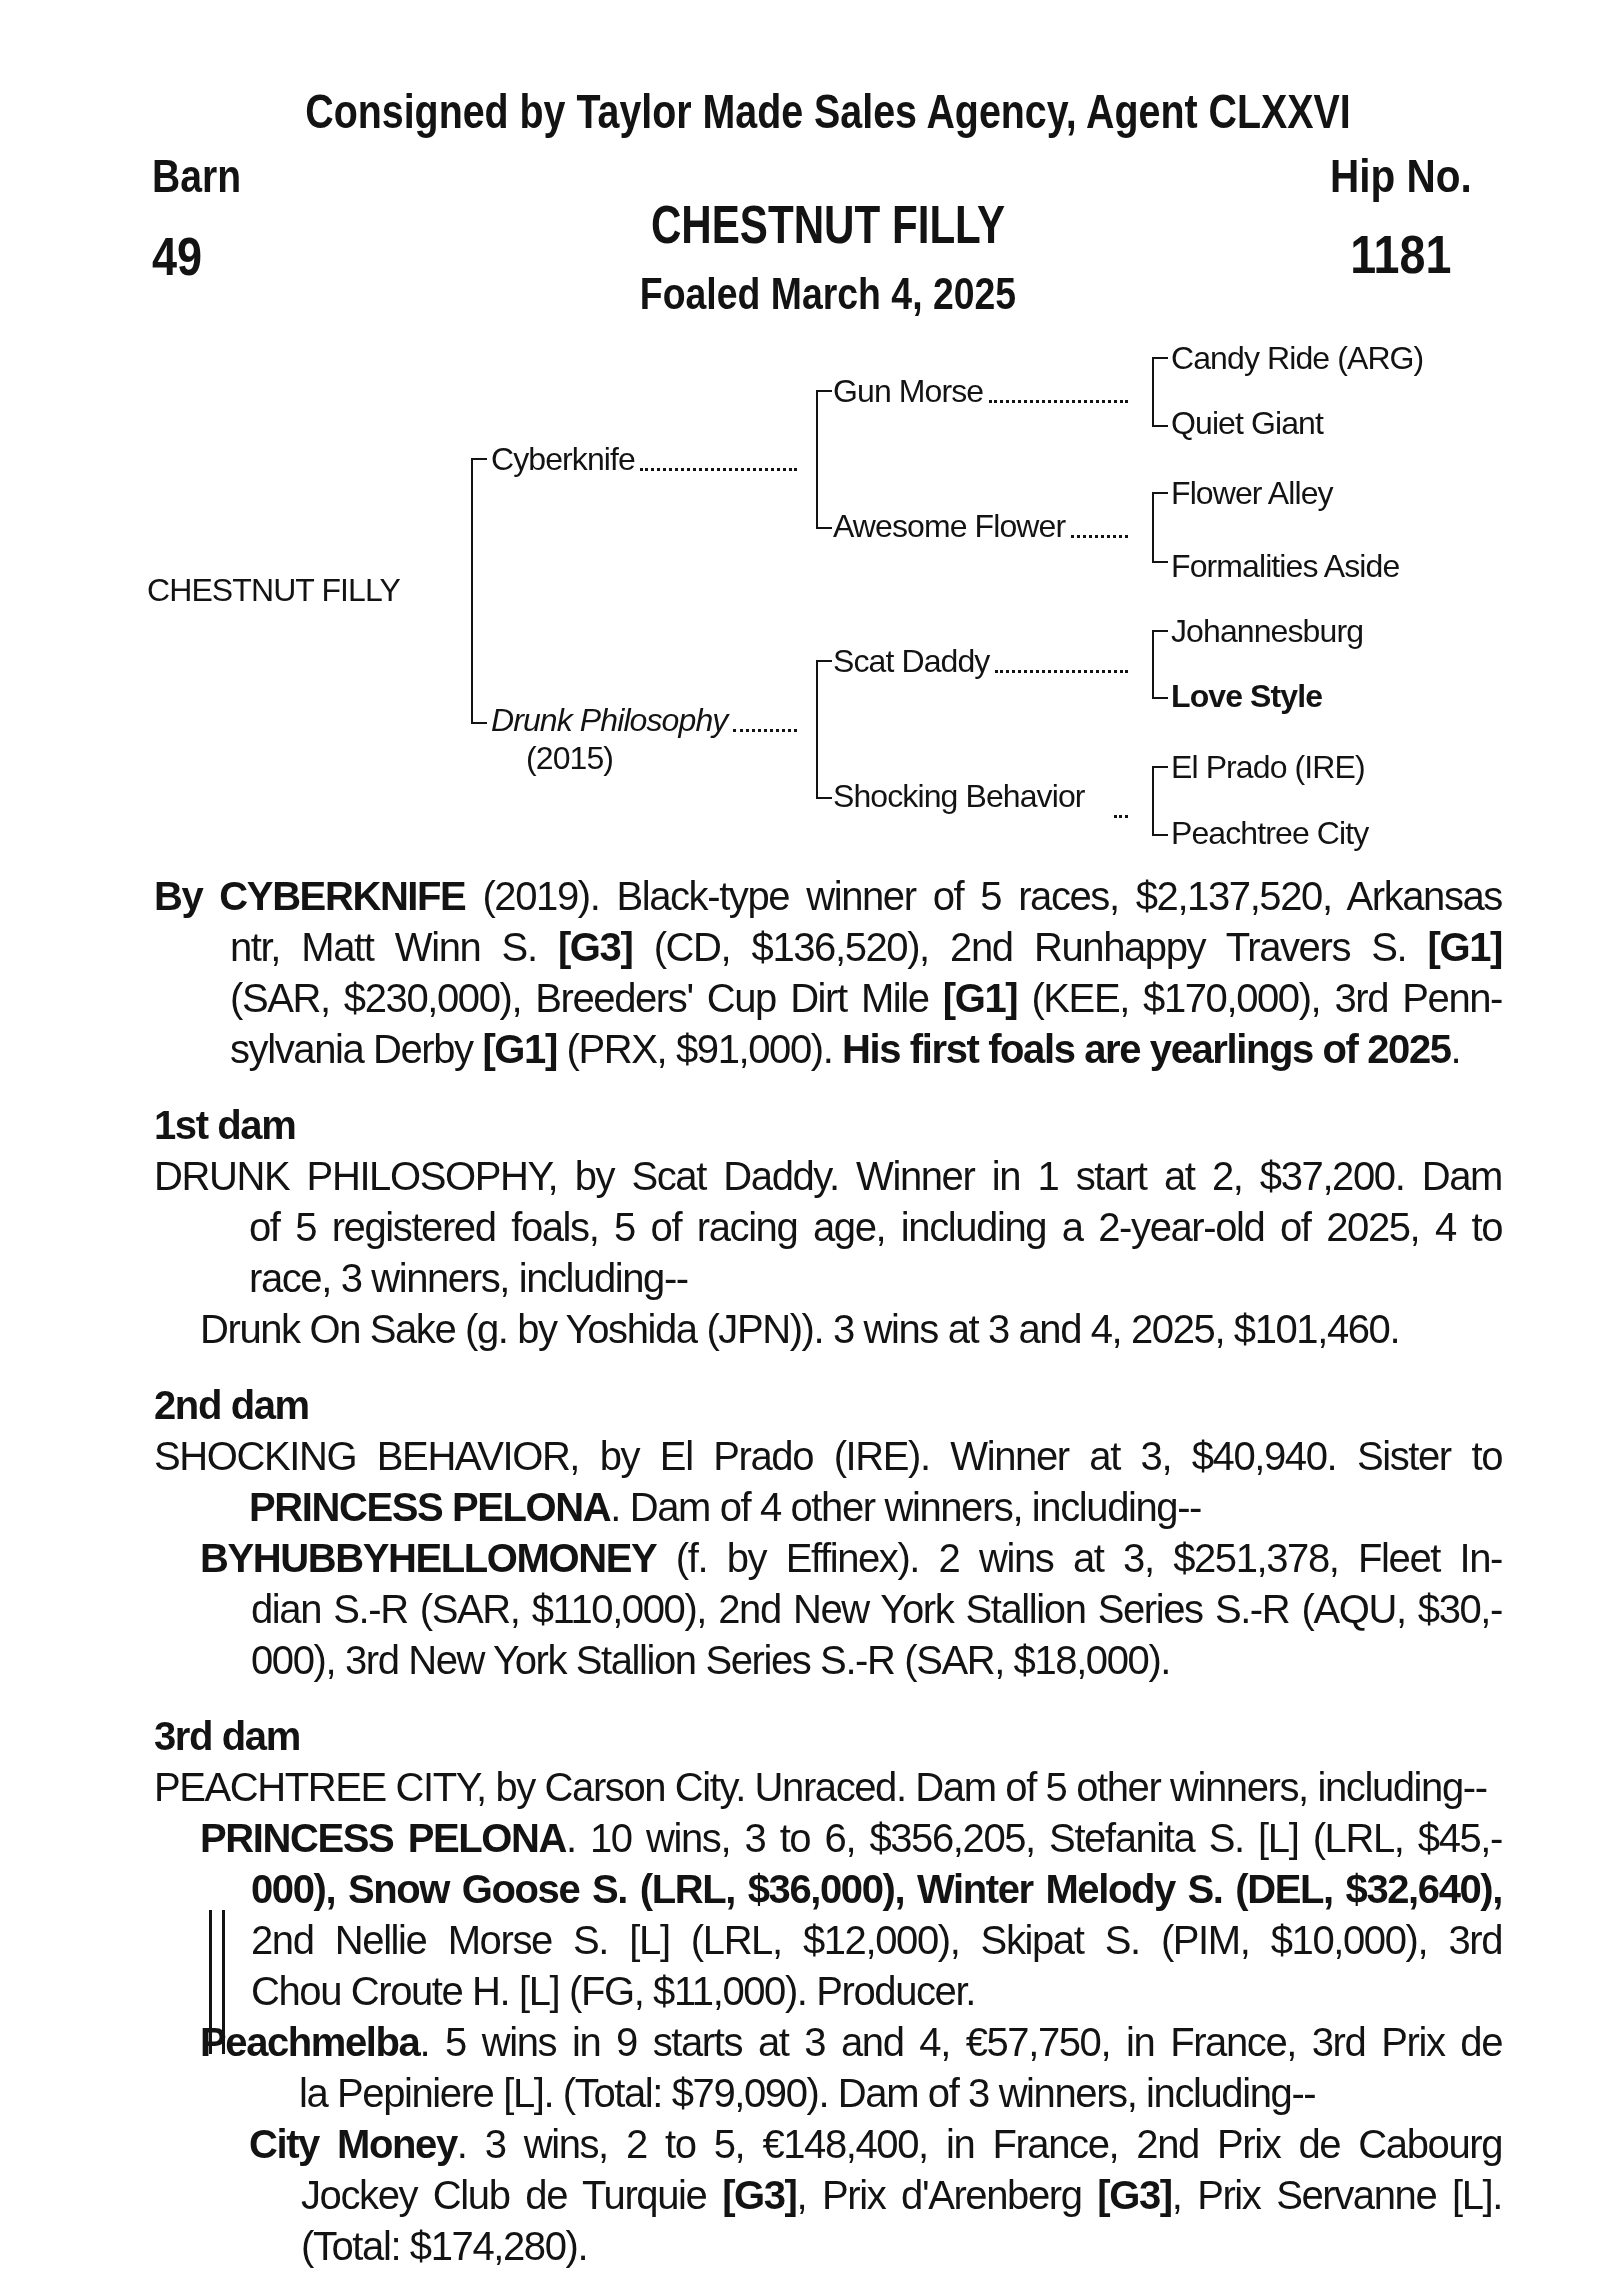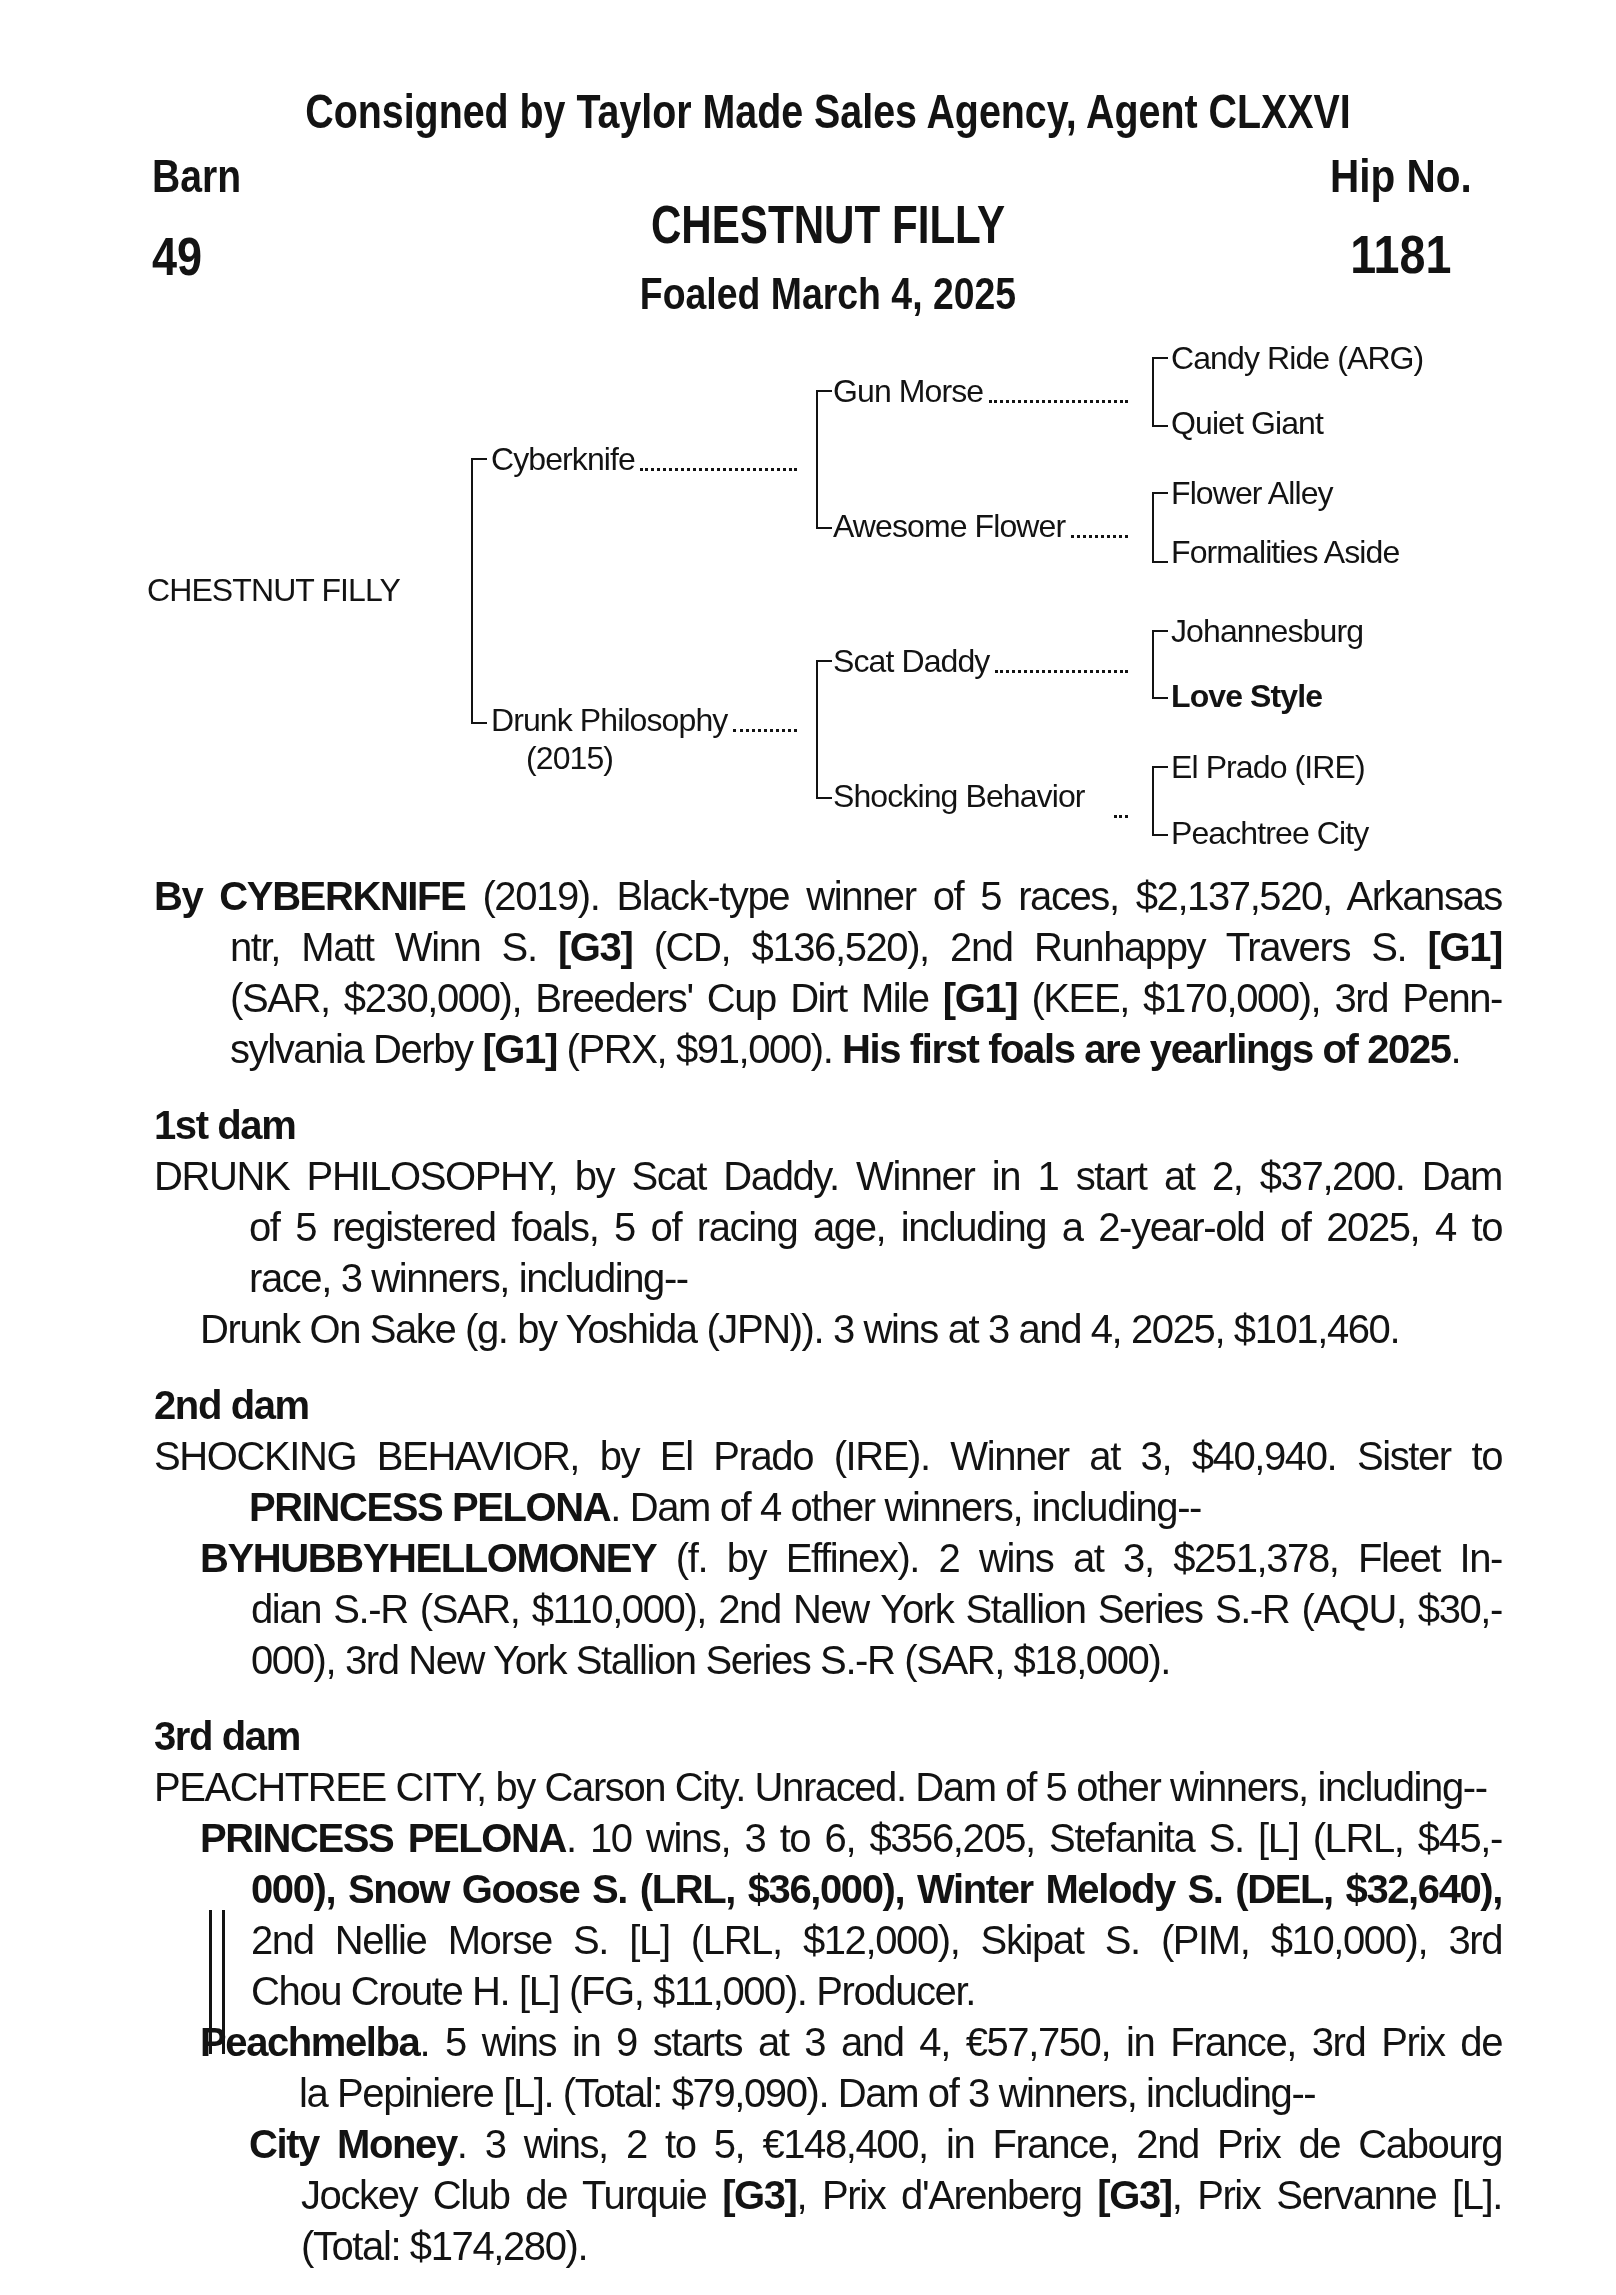--- a/index.html
+++ b/index.html
@@ -57,21 +57,21 @@
 <div class="abs" id="foaled">Foaled March 4, 2025</div>
 
 <div id="chart">
     <div class="prow" style="left: 147px; top: 572px;">
       <span>CHESTNUT FILLY</span>
     </div>
     <div class="prow" style="left: 491px; top: 441px; width: 308px;">
       <span>Cyberknife</span>
       <span class="lead"></span>
     </div>
-    <div class="prow" style="left: 491px; top: 702px; width: 308px;">
+    <div class="prow" style="left: 491px; top: 702px; width: 308px; font-style: italic;">
       <span>Drunk Philosophy</span>
       <span class="lead"></span>
     </div>
     <div class="sub" style="left: 526px; top: 740px;">(2015)</div>
     <div class="prow" style="left: 833px; top: 373px; width: 297px;">
       <span>Gun Morse</span>
       <span class="lead"></span>
     </div>
     <div class="prow" style="left: 833px; top: 508px; width: 297px;">
       <span>Awesome Flower</span>
@@ -87,21 +87,21 @@
     </div>
     <div class="prow" style="left: 1171px; top: 340px;">
       <span>Candy Ride (ARG)</span>
     </div>
     <div class="prow" style="left: 1171px; top: 405px;">
       <span>Quiet Giant</span>
     </div>
     <div class="prow" style="left: 1171px; top: 475px;">
       <span>Flower Alley</span>
     </div>
-    <div class="prow" style="left: 1171px; top: 534px;">
+    <div class="prow" style="left: 1171px; top: 548px;">
       <span>Formalities Aside</span>
     </div>
     <div class="prow" style="left: 1171px; top: 613px;">
       <span>Johannesburg</span>
     </div>
     <div class="prow" style="left: 1171px; top: 678px; font-weight: bold;">
       <span>Love Style</span>
     </div>
     <div class="prow" style="left: 1171px; top: 749px;">
       <span>El Prado (IRE)</span>

